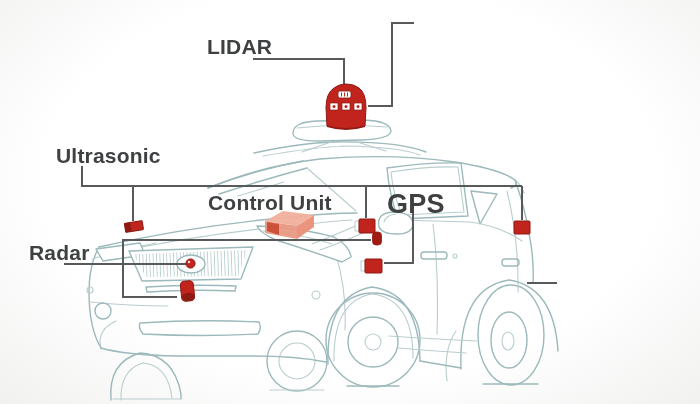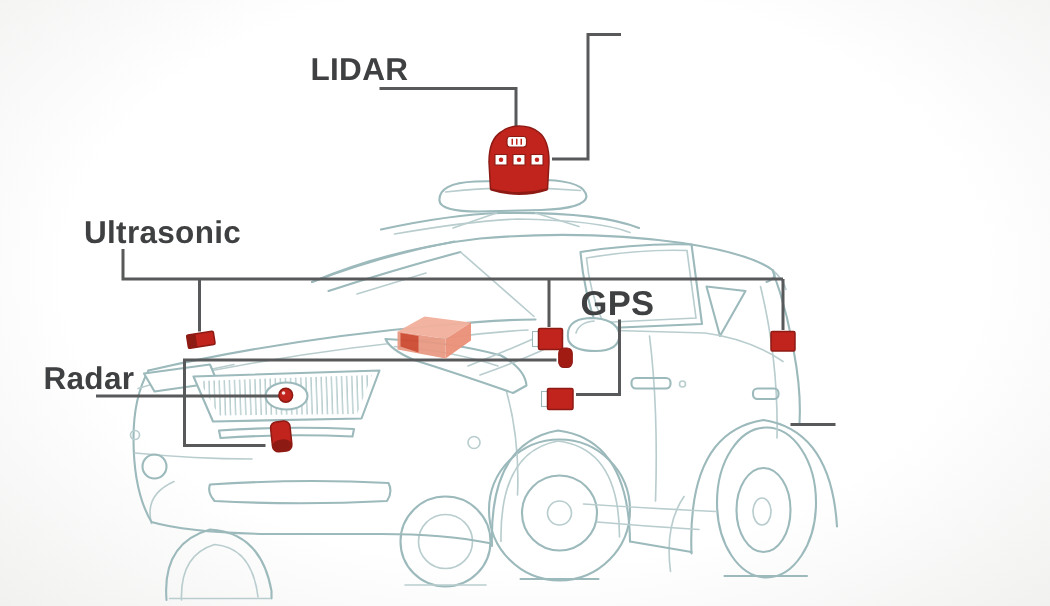--- a/index.html
+++ b/index.html
@@ -10,21 +10,21 @@
   }
   .stage svg{position:absolute;left:0;top:0;}
   .lbl{
     position:absolute;font-weight:bold;font-size:21px;line-height:1;
     color:var(--label_text,#3e4041);white-space:nowrap;letter-spacing:.2px;
   }
   .lbl-lidar{left:207px;top:36px;}
   .lbl-cameras{left:419px;top:16px;}
   .lbl-ultrasonic{left:56px;top:145px;}
   .lbl-control{left:208px;top:192px;}
-  .lbl-gps{left:387px;top:191px;font-size:23px;}
+  .lbl-gps{left:387px;top:191px;font-size:27px;}
   .lbl-radar{left:29px;top:242px;text-align:center;}
   .car-stroke{stroke:var(--car_outline,#9cb9bb);fill:none;stroke-width:1.4;stroke-linecap:round;stroke-linejoin:round;}
   .car-light{stroke:var(--car_outline_light,#b9cdce);fill:none;stroke-width:1.1;stroke-linecap:round;}
   .wfill{fill:#ffffff;}
   .connector{stroke:var(--connector_line,#58595b);stroke-width:2;fill:none;}
   .sensor{fill:var(--sensor_red,#c0241d);stroke:var(--sensor_red_dark,#8e1a14);stroke-width:1;}
   .sensor-dark{fill:var(--sensor_red_dark,#8e1a14);stroke:none;}
   .notch{fill:#ffffff;stroke:var(--car_outline,#9cb9bb);stroke-width:.7;}
 </style>
 </head>
@@ -190,15 +190,16 @@
 
     <g>
       <circle class="sensor" cx="190.5" cy="263.5" r="4.6"></circle>
       <circle cx="189" cy="262" r="1.2" fill="#ffffff" opacity="0.85"></circle>
     </g>
   </g>
 </svg>
 
   <div class="lbl lbl-lidar">LIDAR</div>
   <div class="lbl lbl-ultrasonic">Ultrasonic</div>
+  <div class="lbl lbl-control">Control Unit</div>
   <div class="lbl lbl-gps">GPS</div>
   <div class="lbl lbl-radar">Radar</div>
 </div>
 
 </body></html>

